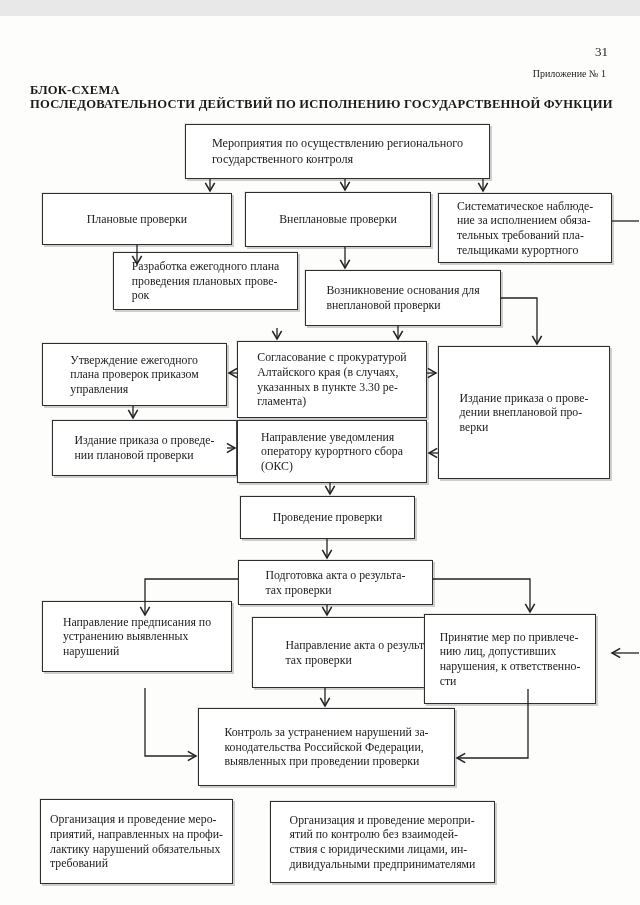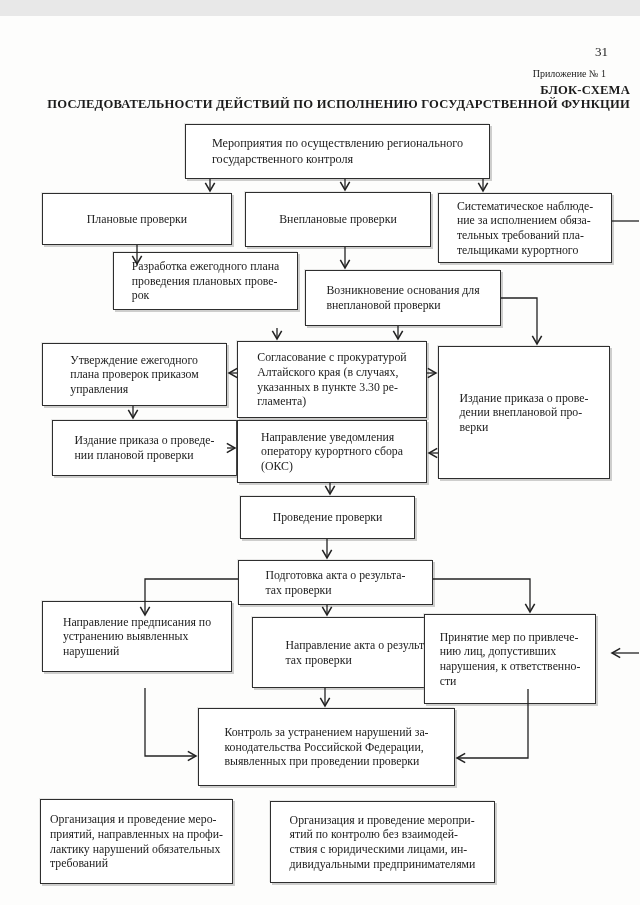--- a/index.html
+++ b/index.html
@@ -15,21 +15,21 @@
   .page-number{
     position:absolute;top:28px;right:32px;
     font-size:13px;
   }
   .annex{
     position:absolute;top:52px;right:34px;
     font-size:10px;
   }
   .title{
     position:absolute;top:68px;left:30px;width:600px;
-    text-align:right;font-weight:bold;
+    text-align:left;font-weight:bold;
     font-size:12.6px;line-height:1.1;letter-spacing:.2px;
   }
   .title .t2{display:block;}
   .node{
     position:absolute;box-sizing:border-box;
     display:flex;align-items:center;justify-content:center;
     text-align:left;white-space:pre-line;
     border:1px solid #2e2e2e;background:#fff;
     font-size:11.8px;line-height:1.24;
     padding:2px 4px;

